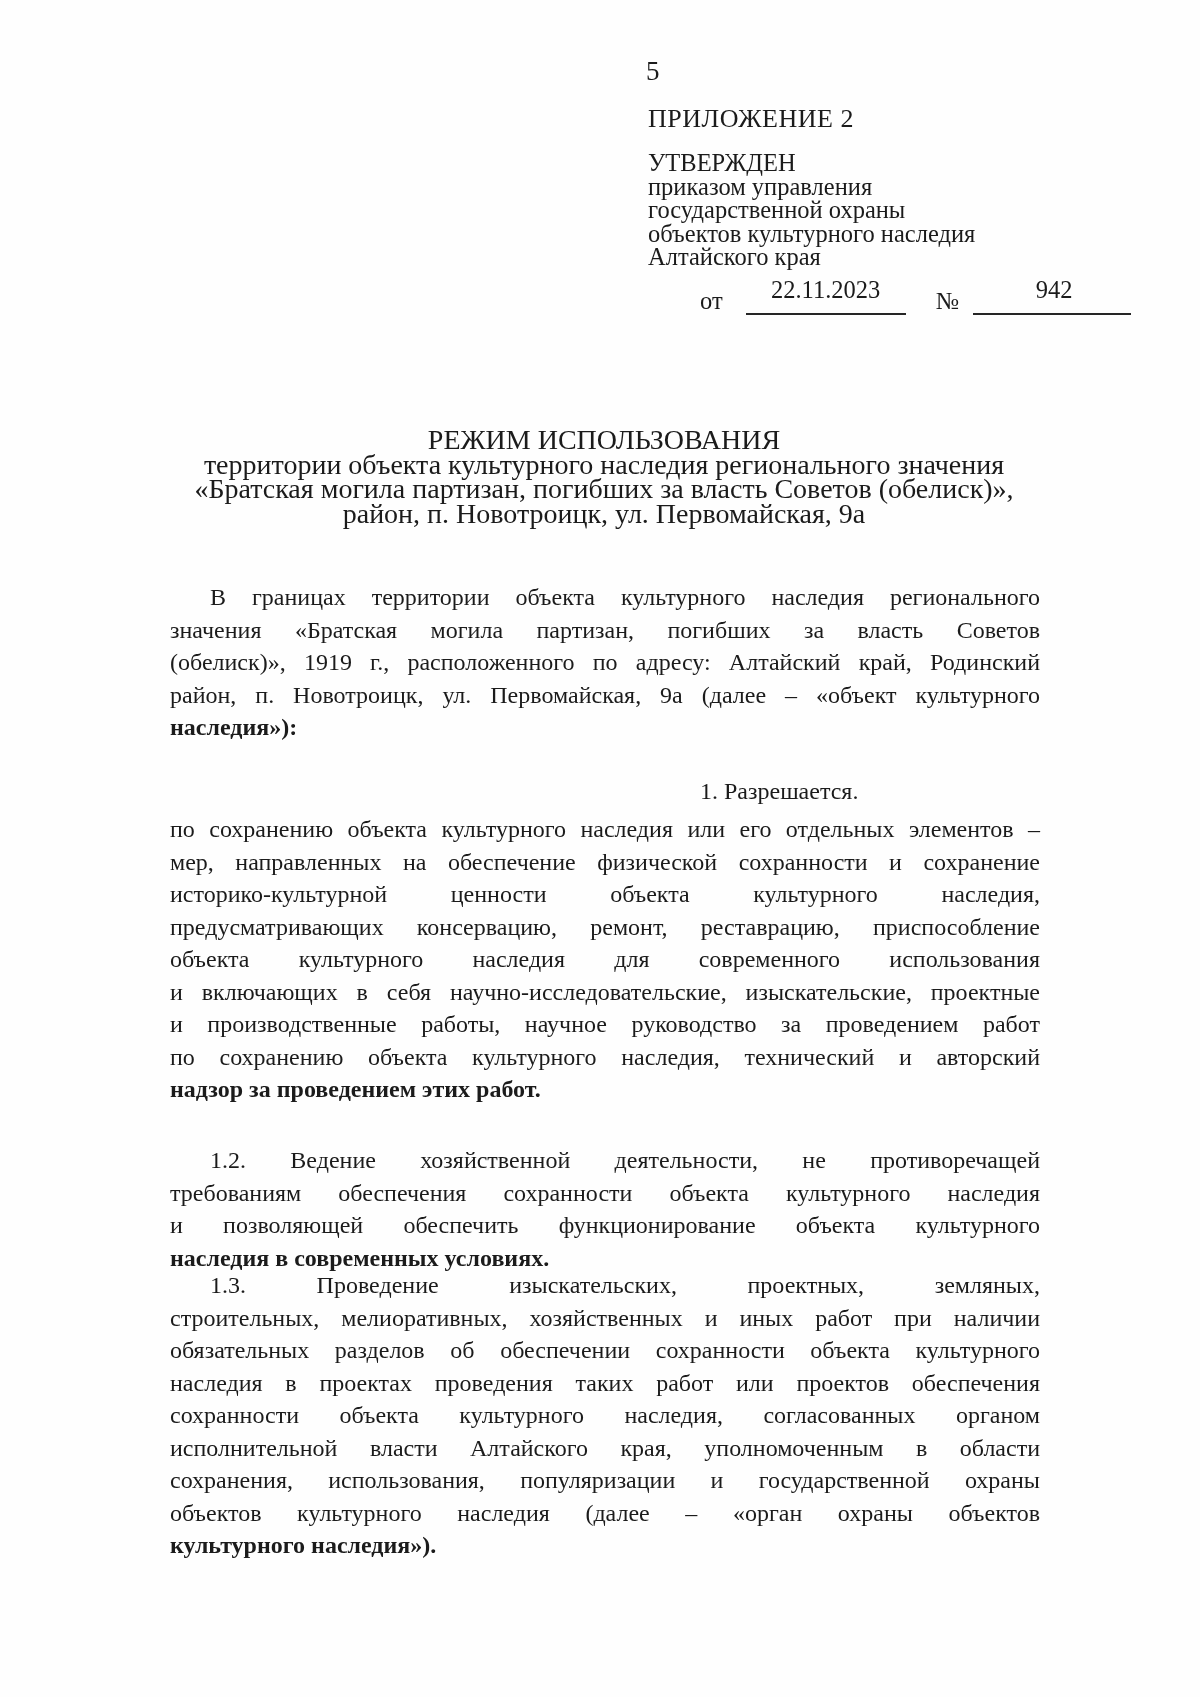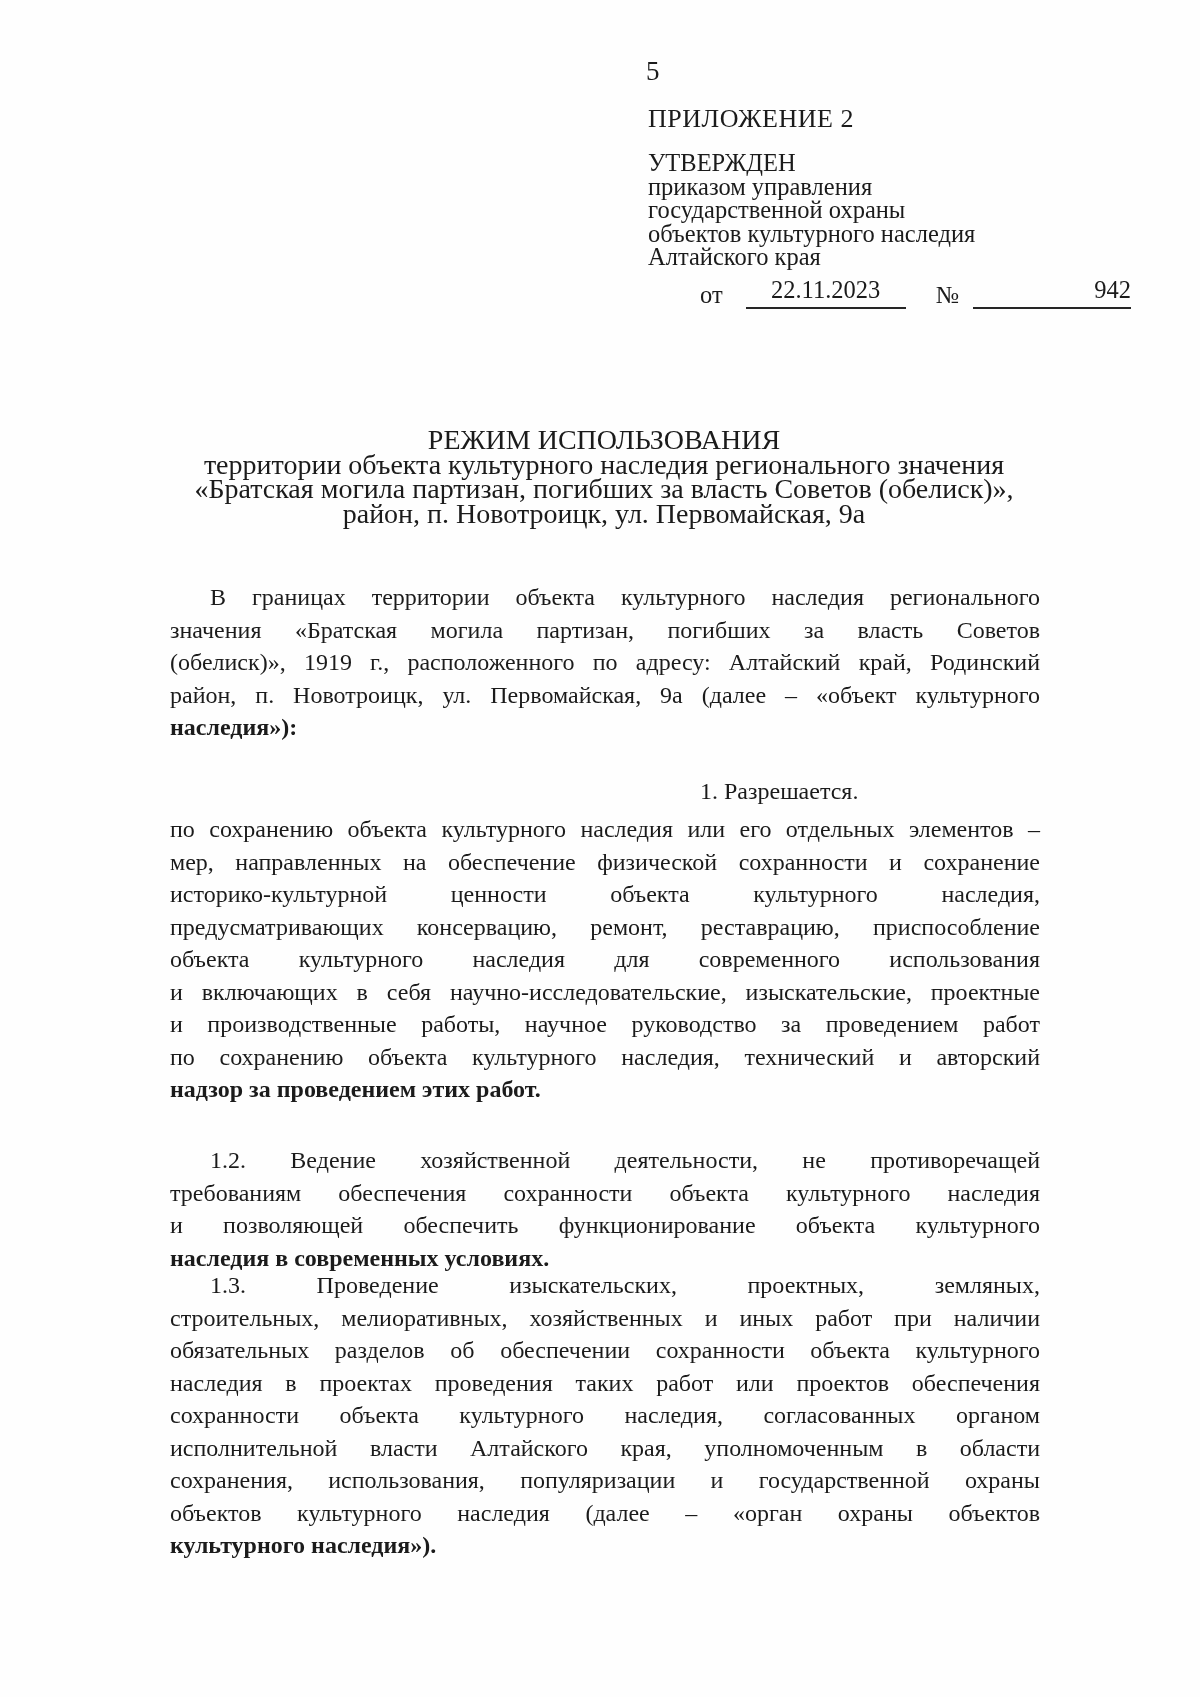--- a/index.html
+++ b/index.html
@@ -16,26 +16,26 @@
   
   .pagenum{left:646px;top:56px;font-size:27px;}
   
   .appendix{left:648px;top:104px;font-size:26px;letter-spacing:.5px;}
   .approval{left:648px;top:151px;font-size:24.5px;line-height:23.5px;width:420px;}
   .orderrow{left:648px;top:276px;font-size:24.5px;white-space:nowrap;}
   .orderrow .from{margin-left:52px;}
   .cell{
     display:inline-block;
     border-bottom:2.5px solid #262626;
-    padding-bottom:3px;
+    padding-bottom:9px;
     vertical-align:bottom;
   }
   .cell.date{width:160px;margin-left:23px;text-align:center;}
   .nosign{margin-left:30px;}
-  .cell.num{width:158px;margin-left:14px;text-align:right;padding-left:4px;box-sizing:border-box;}
+  .cell.num{width:158px;margin-left:14px;text-align:center;padding-left:4px;box-sizing:border-box;}
   
   .titleblock{left:166px;top:428px;width:876px;font-size:28px;line-height:24.5px;}
   
   .bodyblock{left:170px;top:0;width:870px;font-size:24px;line-height:32.5px;}
   .intro{top:581px;}
   .heading1{left:700px;top:778px;font-size:24px;}
   .p11{top:813px;}
   .p12{top:1135px;margin-top:9px;}
   .p13{top:1269px;}
   

